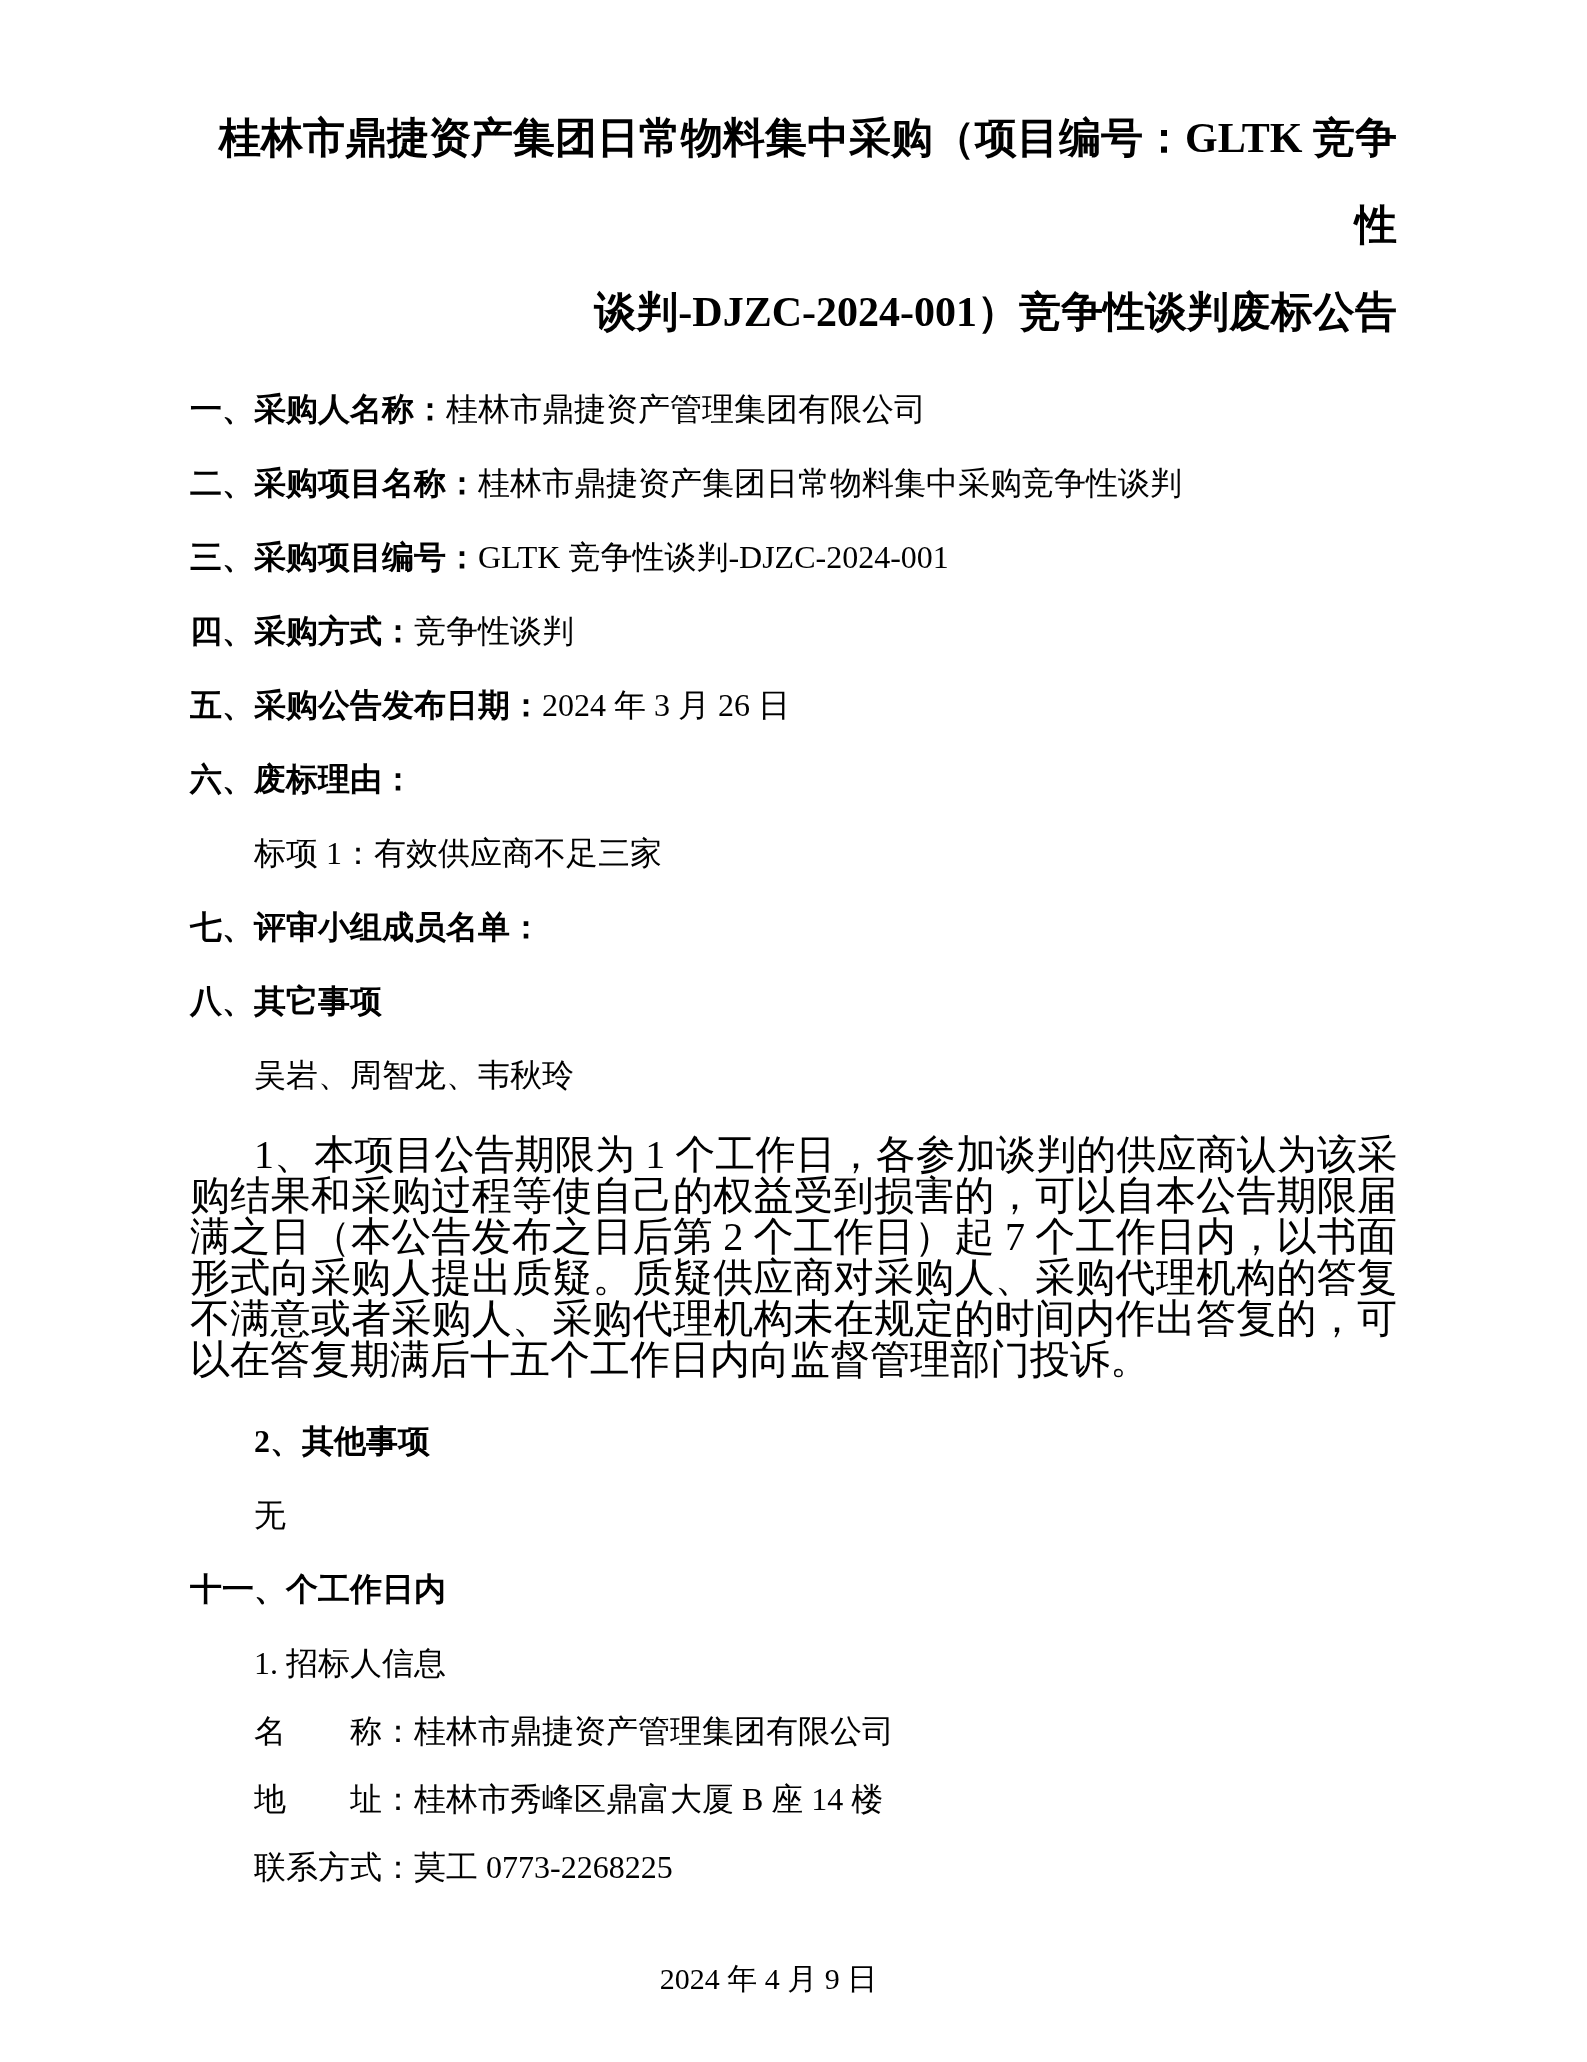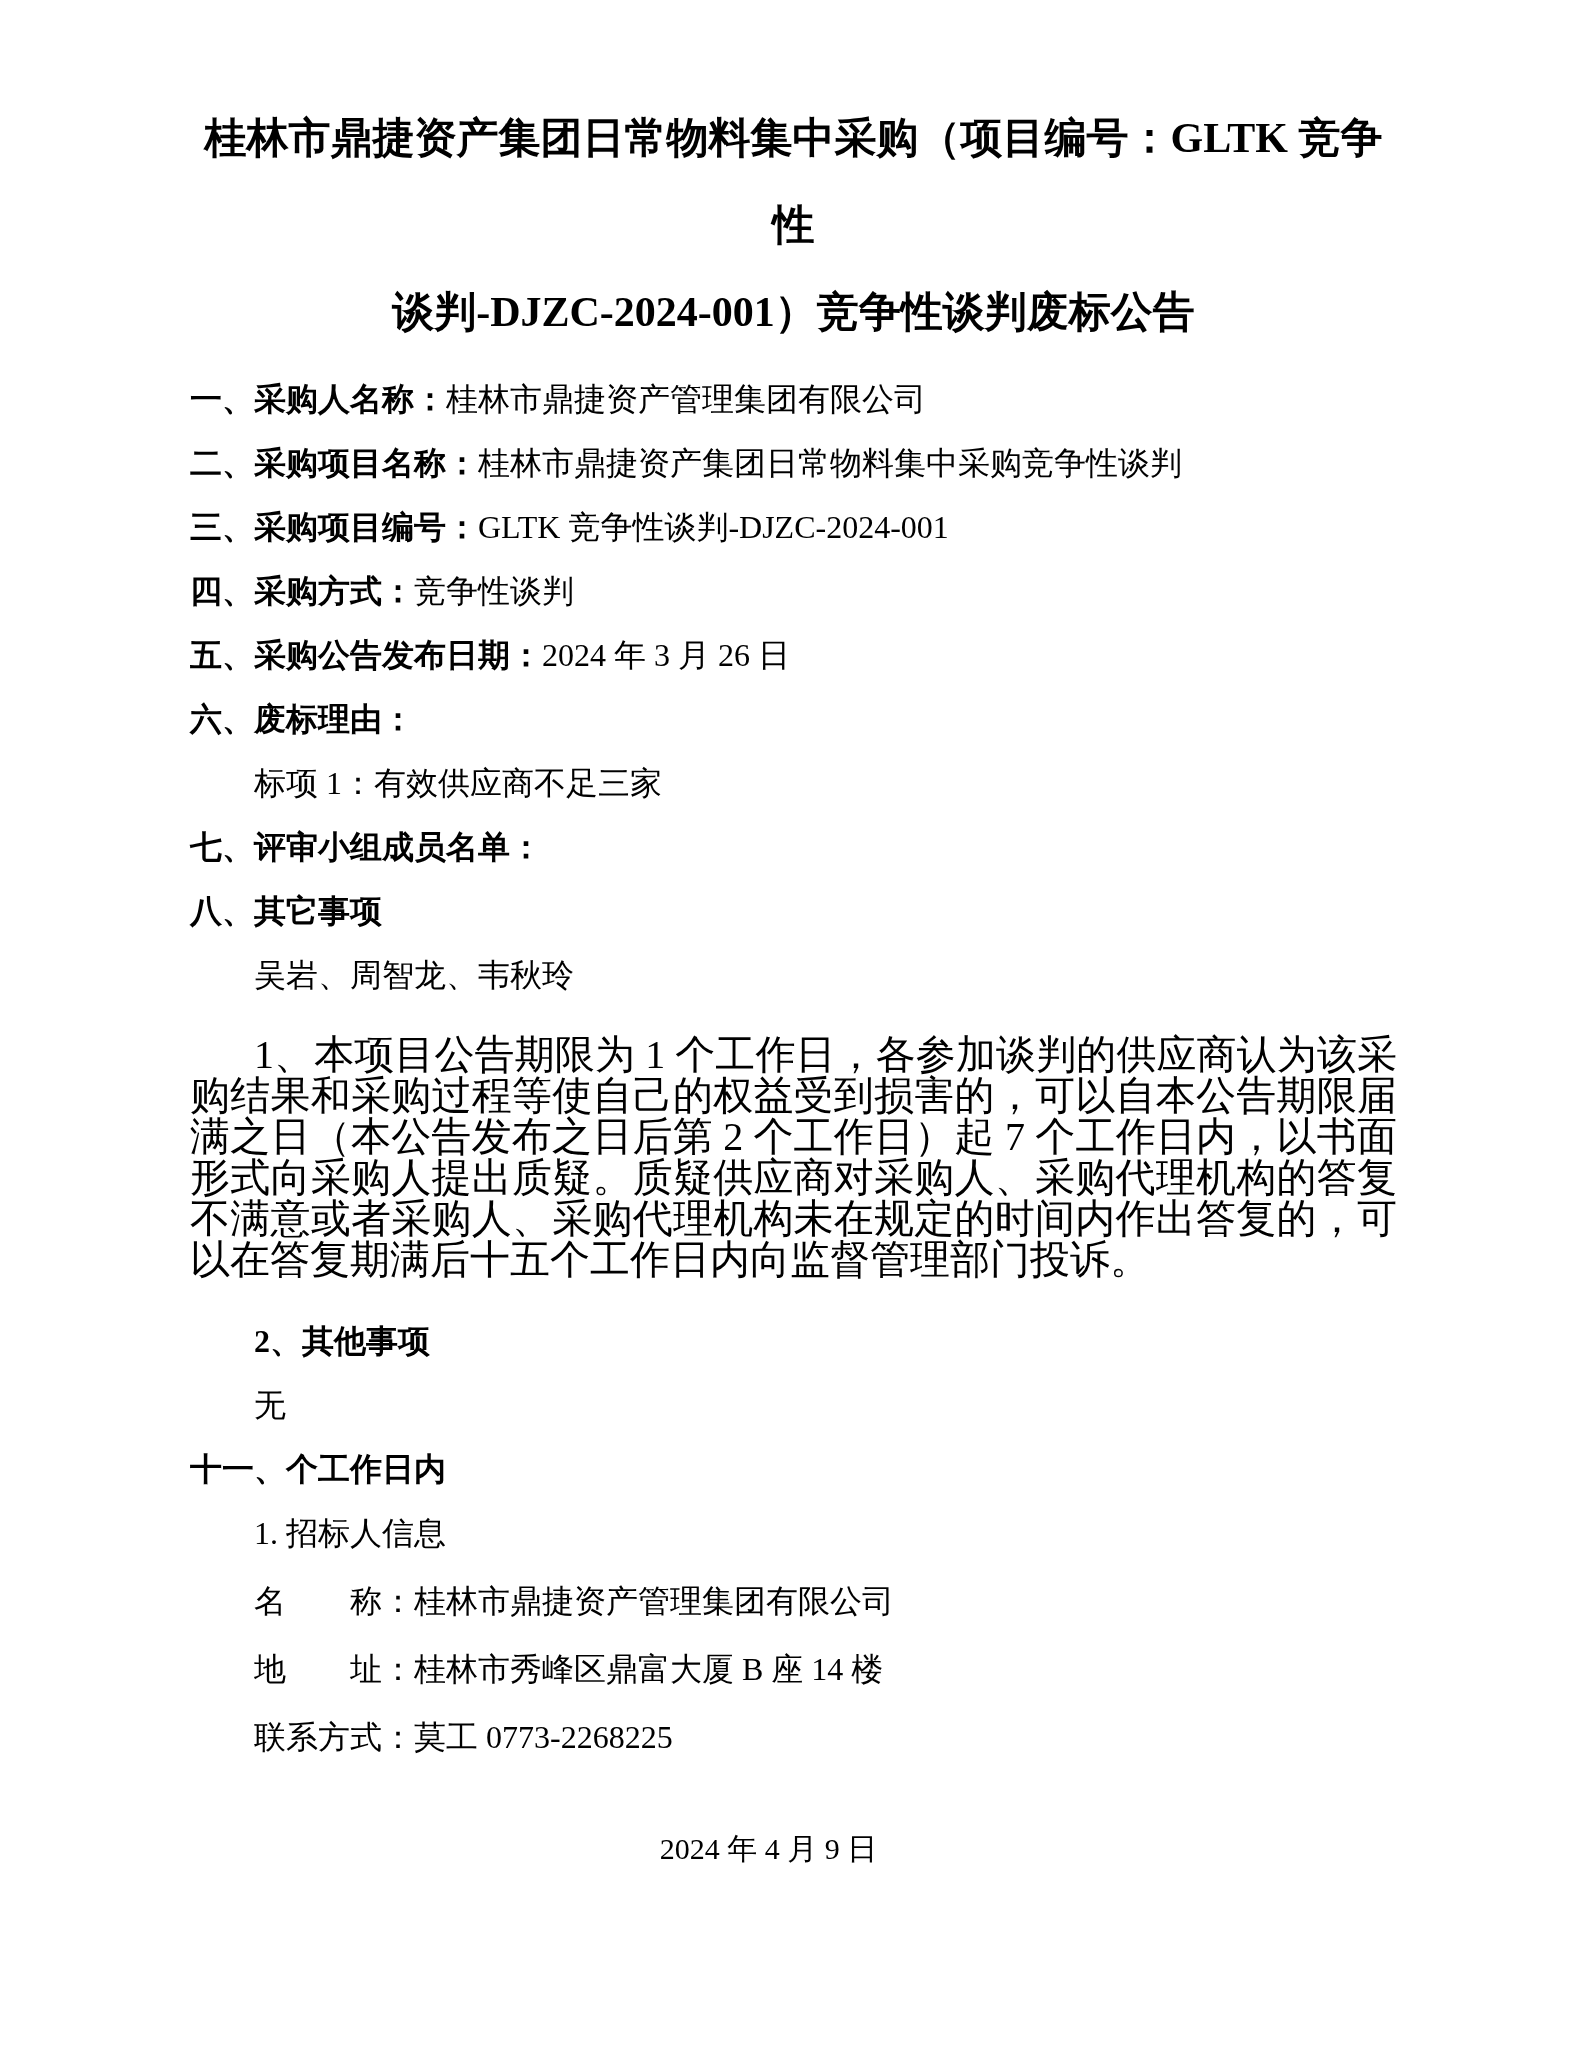--- a/index.html
+++ b/index.html
@@ -11,28 +11,28 @@
     color:#000000;
     font-family:"Liberation Serif","DejaVu Serif",serif;
     box-sizing:border-box;
     padding:95px 190px 0 190px;
     overflow:hidden;
   }
   .title{
     margin:0;
     font-size:42px;
     font-weight:bold;
-    text-align:center;
+    text-align:right;
     line-height:87px;
   }
   .title .tline{display:block;}
   .line{
     font-size:32px;
     line-height:42px;
-    margin-top:22px;
+    margin-top:32px;
     white-space:nowrap;
   }
   .lbl{font-weight:bold;}
   .val{font-weight:normal;}
   .indent{padding-left:64px;}
   .para{
     font-size:40px;
     line-height:41px;
     margin-top:38px;
     text-align:justify;

